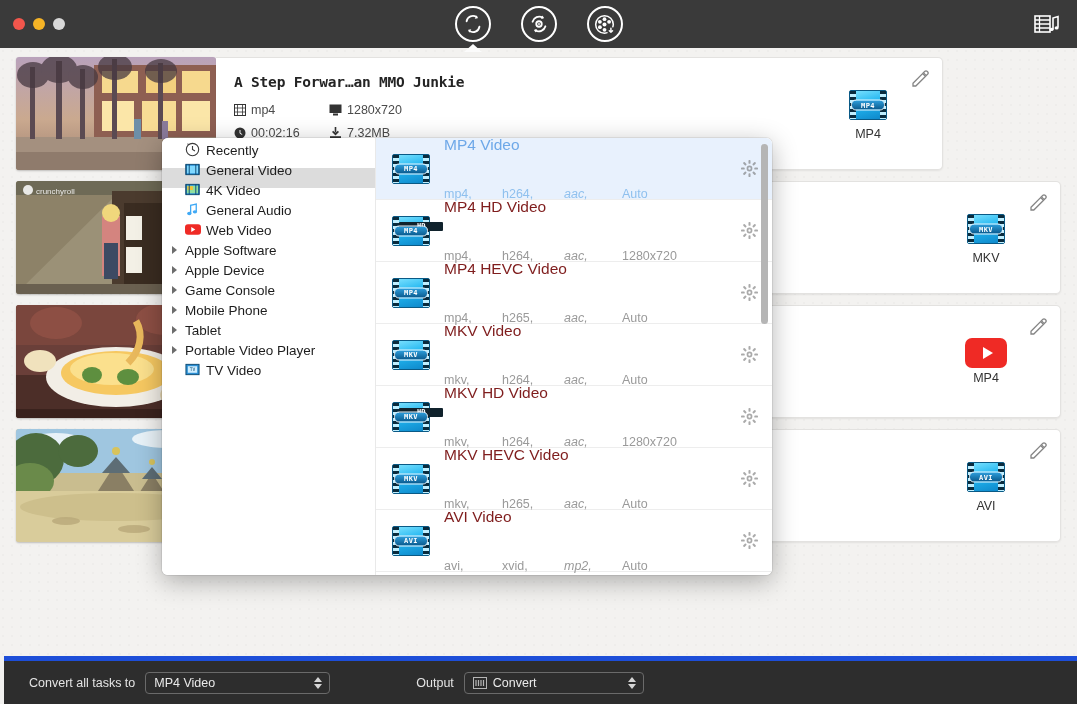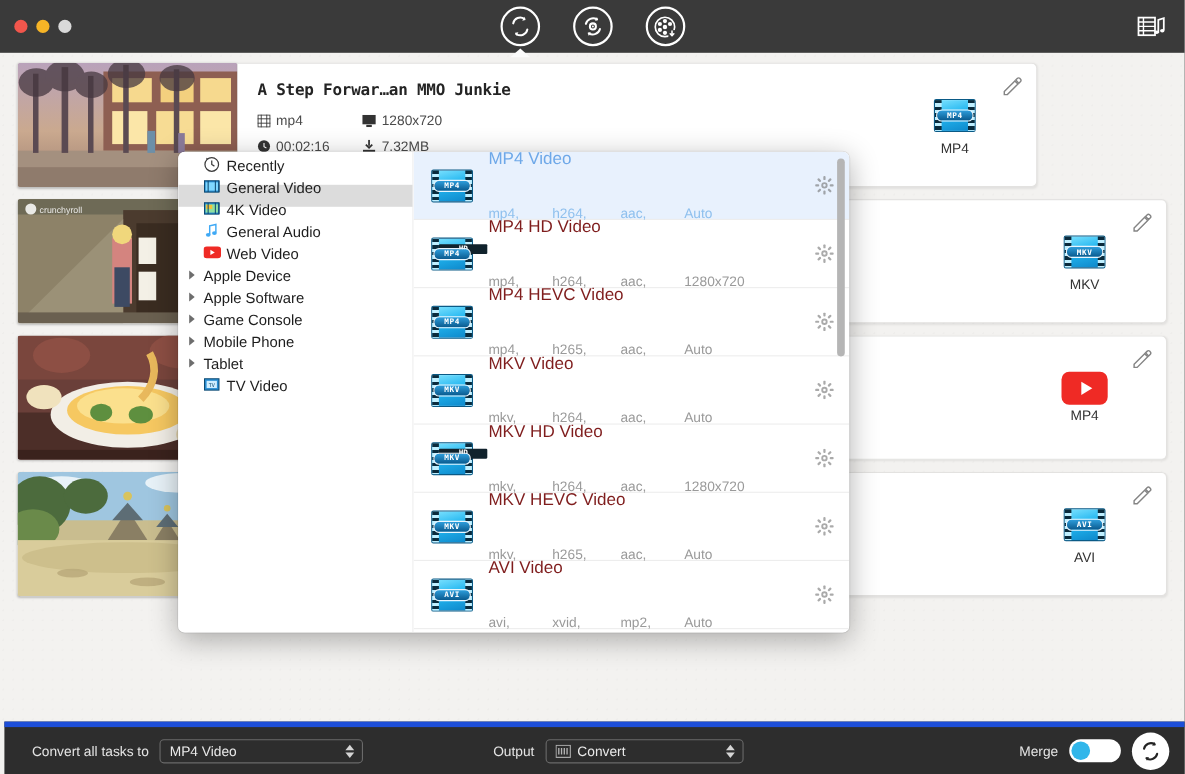--- a/index.html
+++ b/index.html
@@ -244,21 +244,21 @@
     margin-bottom: 3px;
   }
   .fmt-sub {
     display: flex;
     font-size: 12.5px;
     color: #9a9a9a;
     margin-top: 33px;
   }
   .fmt-sub span:nth-child(1) { width: 58px; }
   .fmt-sub span:nth-child(2) { width: 62px; }
-  .fmt-sub span:nth-child(3) { width: 58px; }
+  .fmt-sub span:nth-child(3) { width: 58px; font-style: italic; }
   .gear { width: 17px; height: 17px; flex: none; opacity: .55; }
 
   .dd-scroll {
     position: absolute;
     right: 4px; top: 6px;
     width: 7px; height: 425px;
     z-index: 5;
   }
   .dd-thumb {
     position: absolute;
@@ -736,37 +736,41 @@
           <svg width="16" height="15" viewBox="0 0 18 14">
             <rect x="0" y="1" width="18" height="12" rx="3.4" fill="#ef2a25"></rect>
             <path d="M7 4.3l4.6 2.7L7 9.7z" fill="#fff"></path>
           </svg>
         </span>
         <span>Web Video</span>
       </div>
 
       <div class="cat">
         <span class="arrow"></span>
-        <span>Apple Device</span>
+        <span>Apple Software</span>
       </div>
       <div class="cat">
         <span class="arrow"></span>
-        <span>Apple Software</span>
+        <span>Apple Device</span>
       </div>
       <div class="cat">
         <span class="arrow"></span>
         <span>Game Console</span>
       </div>
       <div class="cat">
         <span class="arrow"></span>
         <span>Mobile Phone</span>
       </div>
       <div class="cat">
         <span class="arrow"></span>
         <span>Tablet</span>
+      </div>
+      <div class="cat">
+        <span class="arrow"></span>
+        <span>Portable Video Player</span>
       </div>
 
       <div class="cat">
         <span class="spacer"></span>
         <span class="ic">
           <svg width="15" height="15" viewBox="0 0 16 16">
             <rect x="1" y="2.5" width="14" height="11" fill="#2b8fd4" stroke="#0d4a72"></rect>
             <rect x="3" y="4.5" width="10" height="7" fill="#cfeeff"></rect>
             <text x="8" y="10" font-size="5" text-anchor="middle" fill="#0d4a72" font-family="DejaVu Sans Mono, monospace">TV</text>
           </svg>
@@ -1005,41 +1009,27 @@
   <div class="bottombar">
     <div style="margin-left:25px;" class="bb-label">Convert all tasks to</div>
     <div class="select" style="width:185px; margin-left:10px;">
       <span>MP4 Video</span>
       <span class="stepper">
           <span class="up"></span>
           <span class="dn"></span>
         </span>
     </div>
 
-    <div style="margin-left:118px;" class="bb-label">Output</div>
+    <div style="margin-left:86px;" class="bb-label">Output</div>
     <div class="select" style="width:180px; margin-left:10px;">
       <svg width="14" height="12" viewBox="0 0 14 12">
         <rect x=".5" y=".5" width="13" height="11" fill="none" stroke="#b6b6b6"></rect>
         <path d="M3 3v6M5.5 3v6M8 3v6M10.5 3v6" stroke="#b6b6b6" stroke-width="1.2"></path>
       </svg>
       <span>Convert</span>
       <span class="stepper">
           <span class="up"></span>
           <span class="dn"></span>
         </span>
     </div>
 
-    <div style="margin-left:auto; display:flex; align-items:center; gap:10px; margin-right:18px;">
-      <span class="bb-label">Merge</span>
-      <div class="toggle">
-          <div class="knob"></div>
-        </div>
-      <div class="convert-btn">
-        <svg width="22" height="22" viewBox="0 0 24 24">
-          <path d="M5.5 9.5A7 7 0 0 1 16 5" fill="none" stroke="#242424" stroke-width="2.1" stroke-linecap="round"></path>
-          <path d="M18.5 14.5A7 7 0 0 1 8 19" fill="none" stroke="#242424" stroke-width="2.1" stroke-linecap="round"></path>
-          <path d="M15.6 2.6l1.4 3.3-3.4.5z" fill="#242424"></path>
-          <path d="M8.4 21.4l-1.4-3.3 3.4-.5z" fill="#242424"></path>
-        </svg>
-      </div>
-    </div>
   </div>
 </div>
 
 </body></html>

